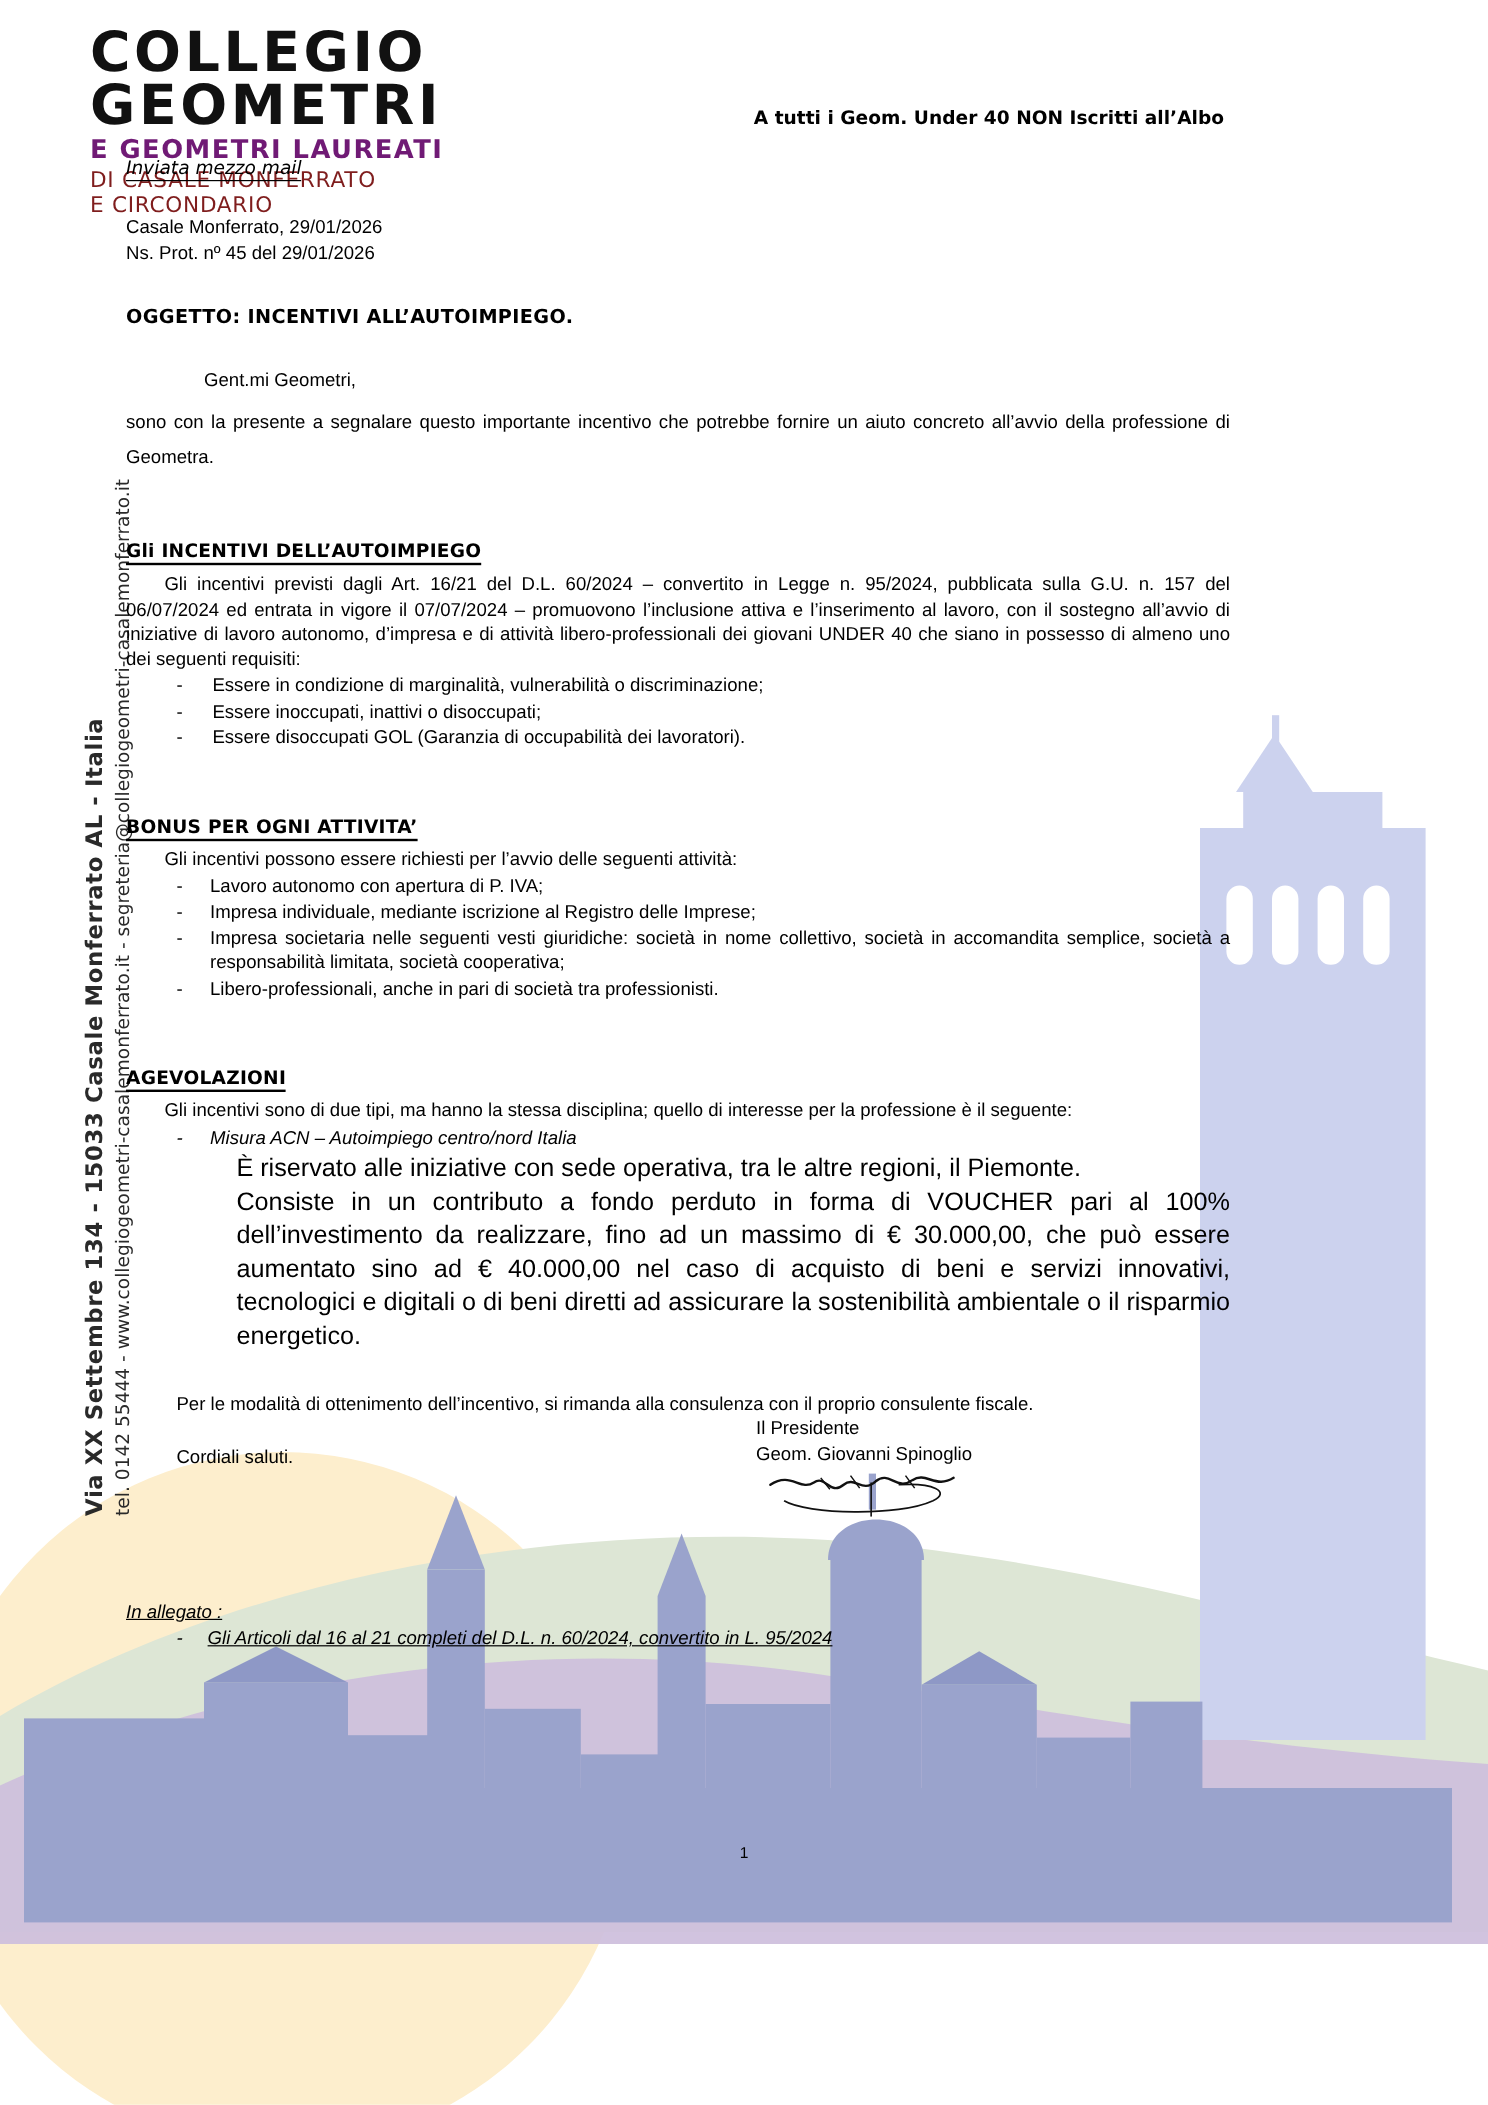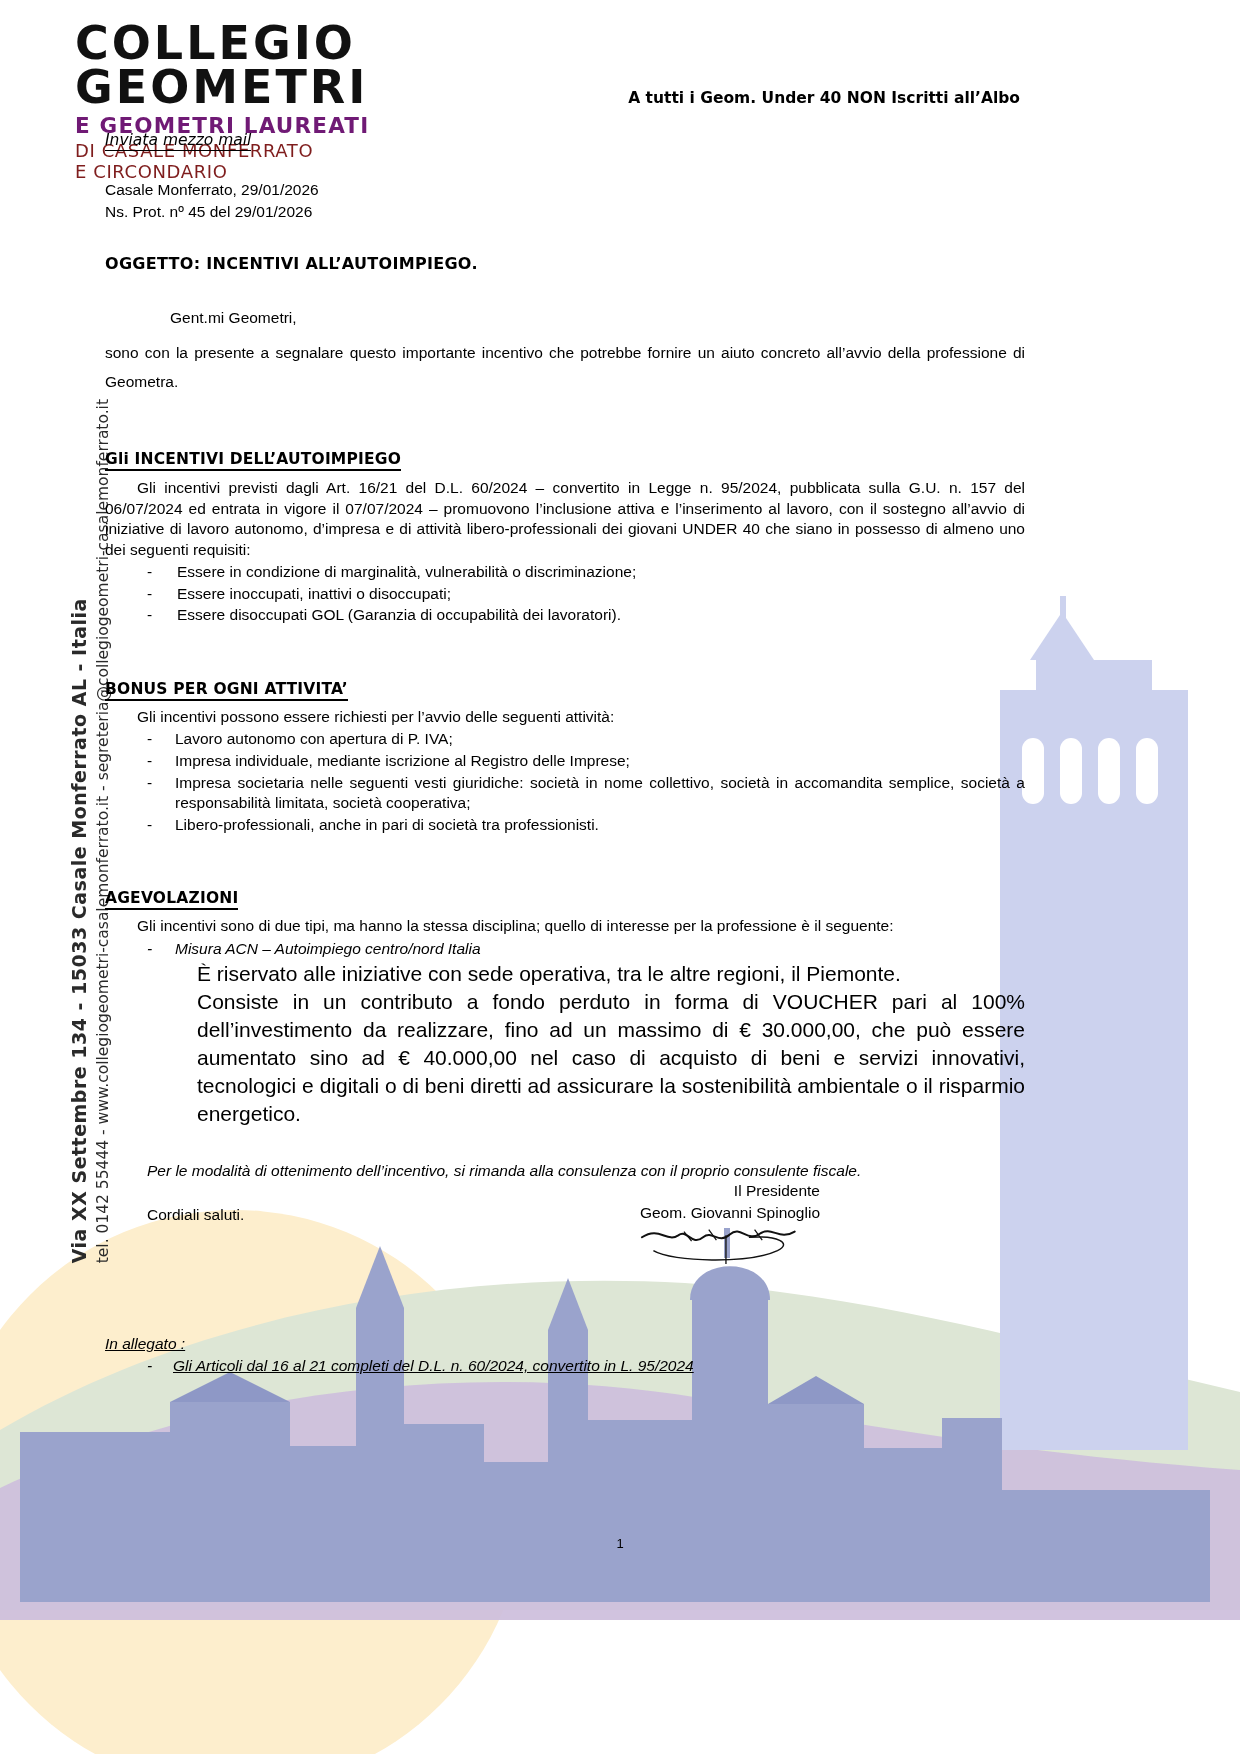--- a/index.html
+++ b/index.html
@@ -173,40 +173,39 @@
     margin-left:92px;
     text-align:justify;
   }
   .sub-block p { margin:0; }
 
   .closing {
     font-family:"Liberation Sans", sans-serif;
     font-size:15.5px;
     margin-top:34px;
     margin-left:42px;
-    font-style:italic;
   }
   .regards {
     font-family:"Liberation Sans", sans-serif;
     font-size:15.5px;
     margin-top:26px;
     margin-left:42px;
   }
 
   
   #signature {
     position:absolute;
     left:105px; top:1180px; width:920px;
     z-index:5;
     text-align:center;
   }
   #signature .sig-inner {
     display:inline-block;
     margin-left:320px;
-    text-align:right;
+    text-align:left;
     font-family:"Liberation Sans", sans-serif;
     font-size:15.5px;
     line-height:1.42;
   }
   #sig-mark { margin-top:-2px; height:42px; }
 
   
   #attachment {
     position:absolute;
     left:105px; top:1335px; width:920px;

